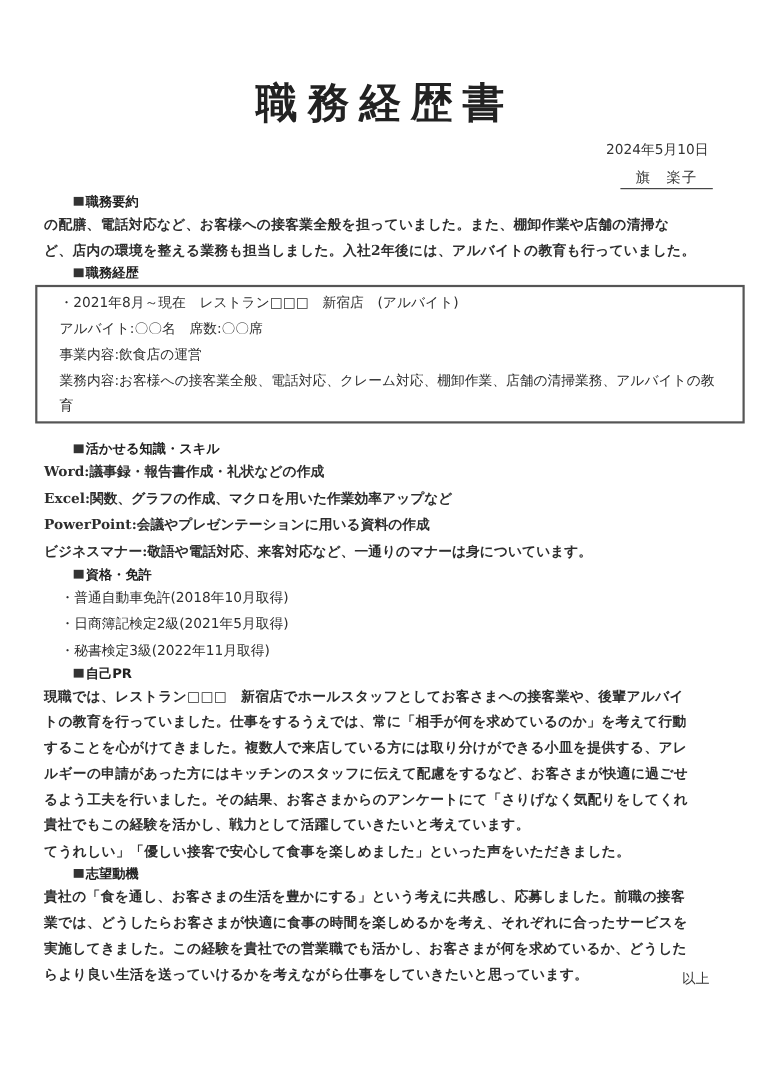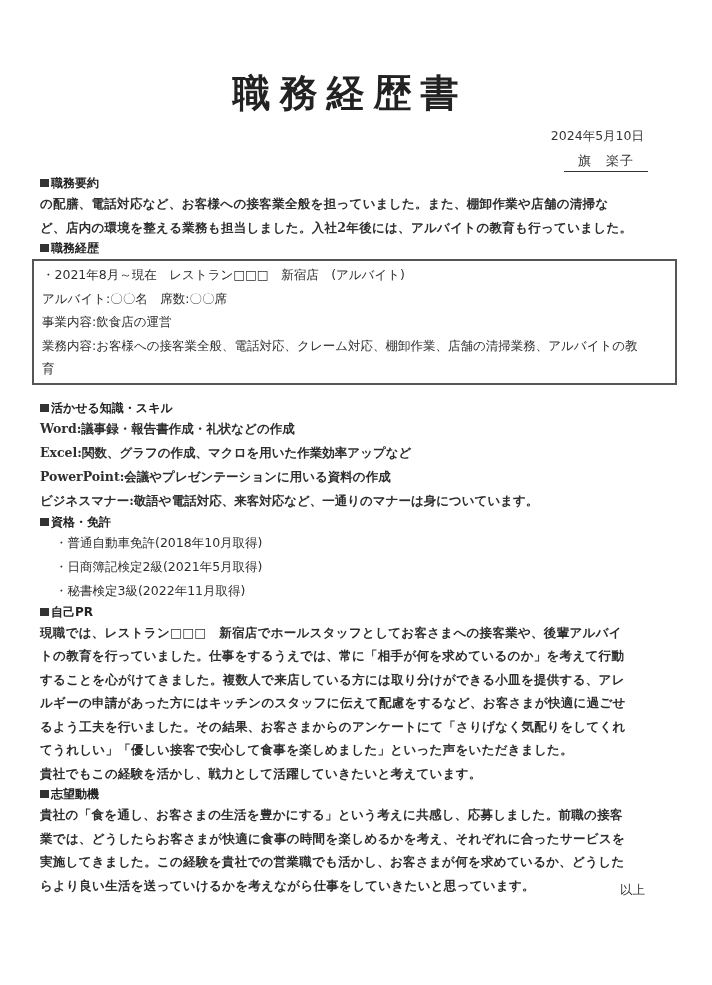--- a/index.html
+++ b/index.html
@@ -56,20 +56,21 @@
       width: 635px;
     }
     .sec-head {
       font-family: "DejaVu Sans", "Liberation Sans", sans-serif;
       font-weight: bold;
       font-size: 12px;
       line-height: 18px;
       color: #222;
       display: flex;
       align-items: center;
+      margin-left: 27px;
     }
     .sq {
       display: inline-block;
       width: 9px;
       height: 8px;
       background: #333;
       margin-right: 2px;
     }
     .para {
       font-size: 12.5px;
@@ -83,21 +84,21 @@
       margin-left: -8px;
       width: 633px;
       border: 2px solid #555;
       padding: 2px 0 2px 8px;
       margin-top: 2px;
       font-family: "DejaVu Sans", "Liberation Sans", sans-serif;
       font-size: 12.5px;
       line-height: 23.5px;
       color: #2e2e2e;
     }
-    .career-box .line { display: block; white-space: nowrap; }
+    .career-box .line { display: block; white-space: nowrap; margin-left: 12px; }
     .gap { height: 14px; }
     .skills .line {
       display: block;
       white-space: nowrap;
       font-size: 12.5px;
       line-height: 24px;
       color: #2e2e2e;
       font-weight: bold;
     }
     .quals .line {
@@ -174,22 +175,22 @@
   <div class="sec-head">
     <span class="sq"></span>
     <span>自己PR</span>
   </div>
   <div class="para">
     <span class="line">現職では、レストラン□□□　新宿店でホールスタッフとしてお客さまへの接客業や、後輩アルバイ</span>
     <span class="line">トの教育を行っていました。仕事をするうえでは、常に「相手が何を求めているのか」を考えて行動</span>
     <span class="line">することを心がけてきました。複数人で来店している方には取り分けができる小皿を提供する、アレ</span>
     <span class="line">ルギーの申請があった方にはキッチンのスタッフに伝えて配慮をするなど、お客さまが快適に過ごせ</span>
     <span class="line">るよう工夫を行いました。その結果、お客さまからのアンケートにて「さりげなく気配りをしてくれ</span>
+    <span class="line">貴社でもこの経験を活かし、戦力として活躍していきたいと考えています。</span>
     <span class="line">てうれしい」「優しい接客で安心して食事を楽しめました」といった声をいただきました。</span>
-    <span class="line">貴社でもこの経験を活かし、戦力として活躍していきたいと考えています。</span>
   </div>
 
   <div class="sec-head">
     <span class="sq"></span>
     <span>志望動機</span>
   </div>
   <div class="para">
     <span class="line">貴社の「食を通し、お客さまの生活を豊かにする」という考えに共感し、応募しました。前職の接客</span>
     <span class="line">業では、どうしたらお客さまが快適に食事の時間を楽しめるかを考え、それぞれに合ったサービスを</span>
     <span class="line">実施してきました。この経験を貴社での営業職でも活かし、お客さまが何を求めているか、どうした</span>

